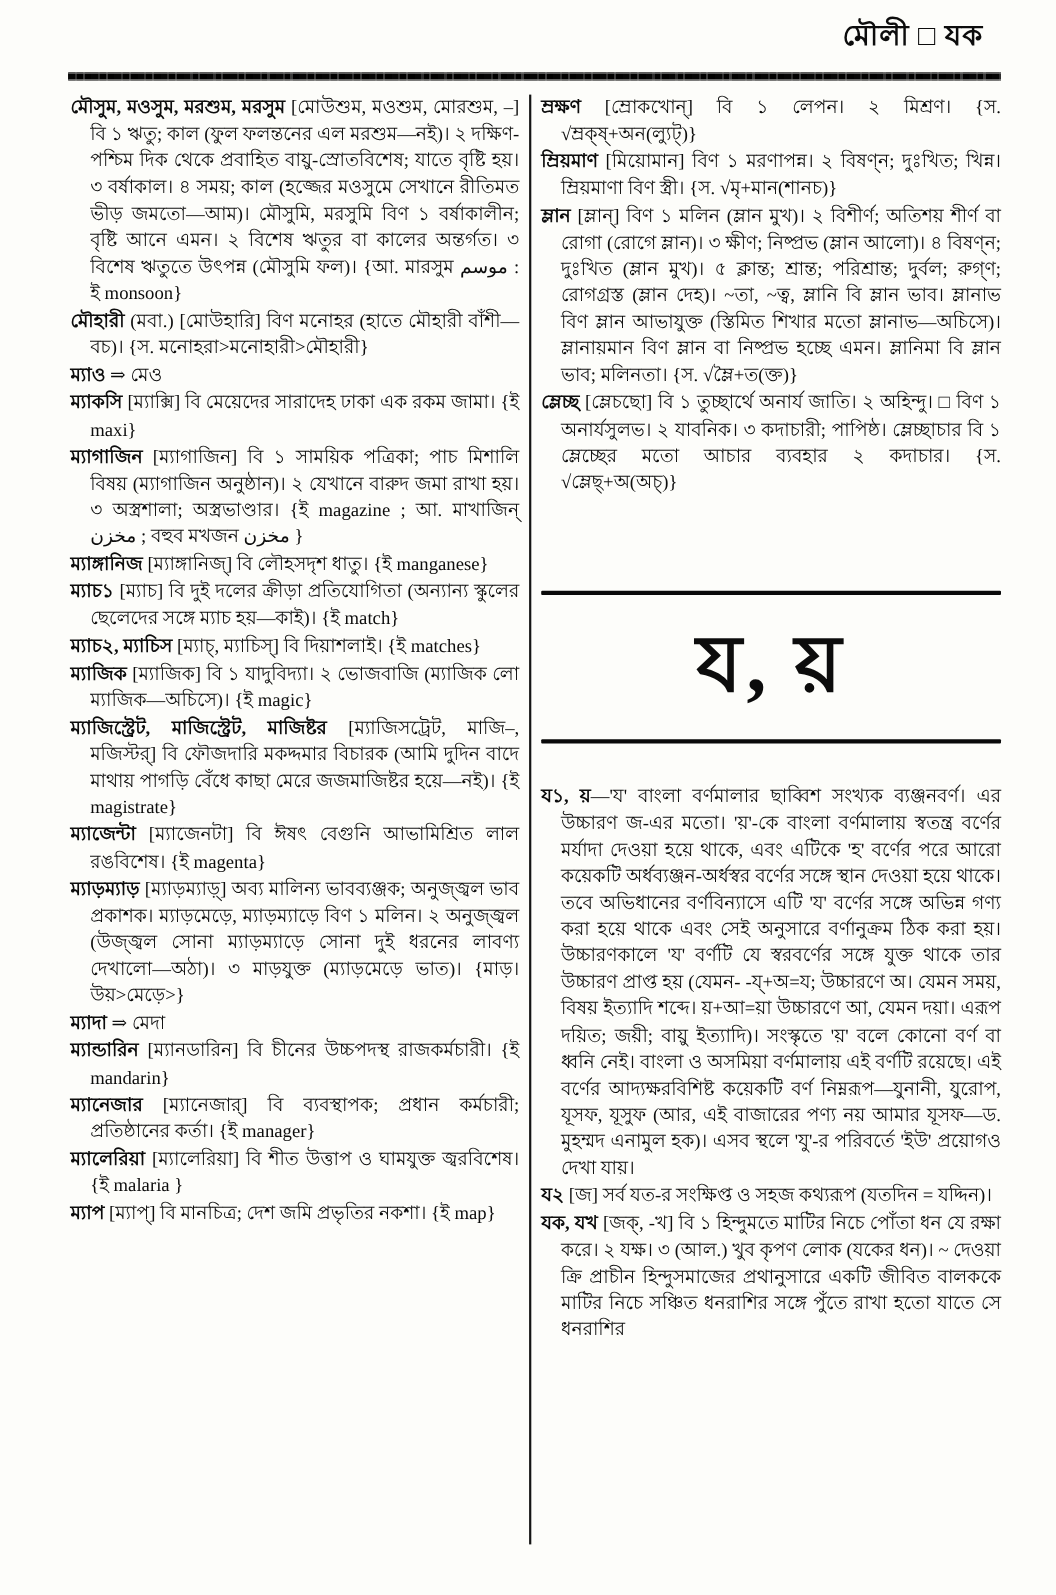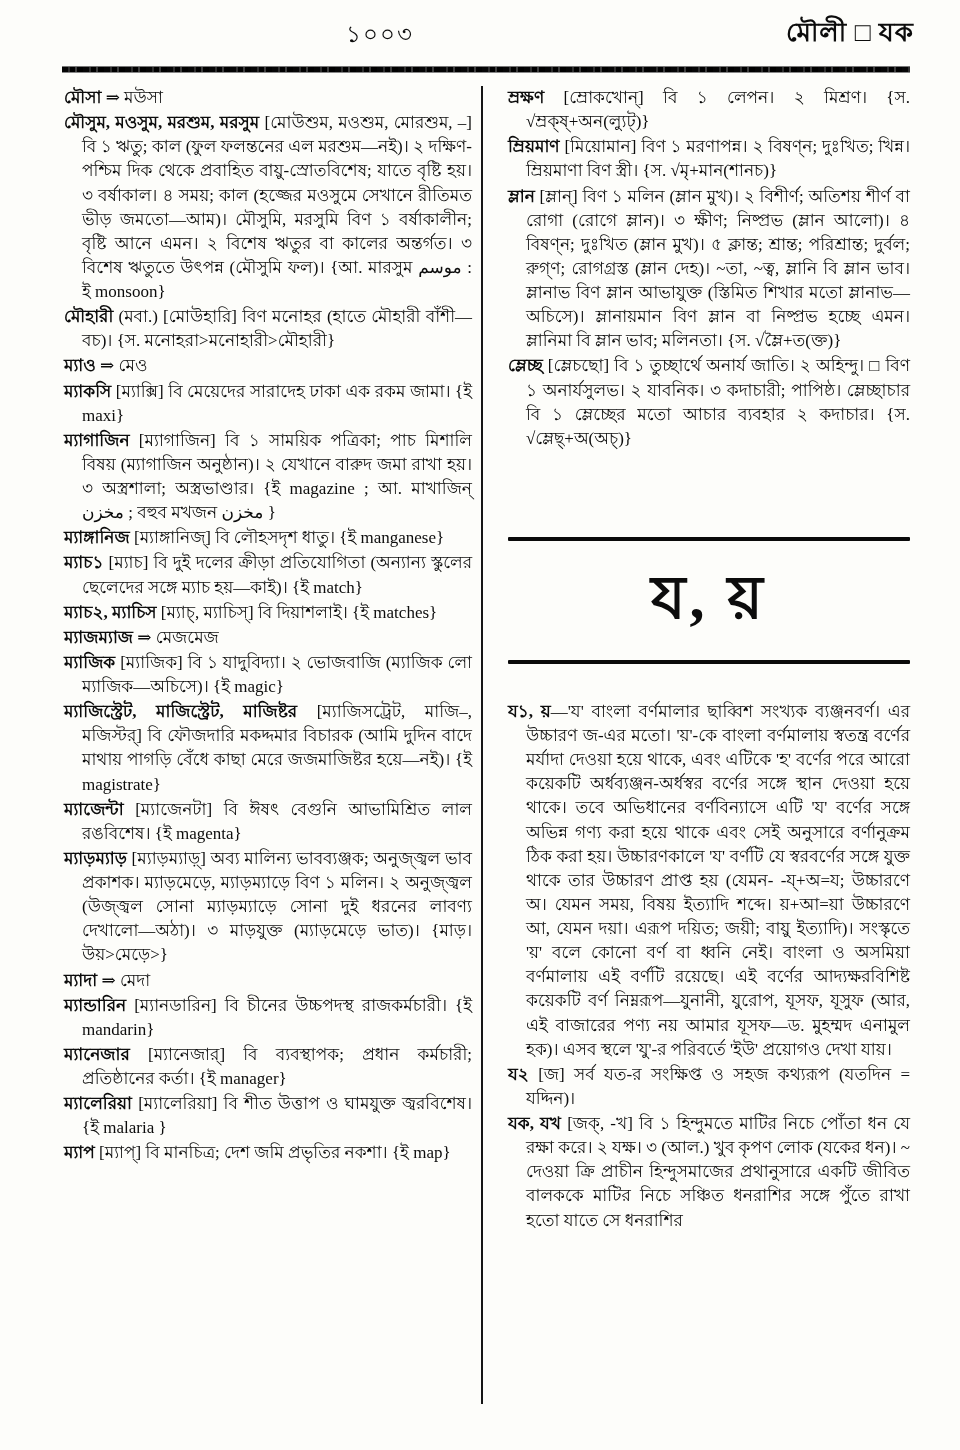--- a/index.html
+++ b/index.html
@@ -10,79 +10,76 @@
     color:#0c0c0c;
     font-family:"Liberation Serif","DejaVu Serif",serif;
     overflow:hidden;
   }
   
   .pageno{
     position:absolute;top:16px;left:300px;width:160px;
     text-align:center;font-size:23px;letter-spacing:2px;
   }
   .hdr-right{
-    position:absolute;top:12px;right:46px;
+    position:absolute;top:12px;right:66px;
     font-size:26px;font-weight:bold;letter-spacing:1px;
     white-space:nowrap;
   }
   .top-rule{
     position:absolute;top:66px;left:62px;right:50px;height:7px;
     background:
       repeating-linear-gradient(90deg,#050505 0 6px,#2e2e2e 6px 8px,#000 8px 13px,#3c3c3c 13px 15px,#000 15px 21px),
       #000;
     box-shadow:0 1px 0 #777 inset, 0 -1px 0 #888 inset;
   }
   
   .columns{
     position:absolute;top:86px;left:64px;right:50px;bottom:16px;
     display:flex;
   }
   .col-left{width:408px;}
   .divider{width:2px;background:#151515;margin:0 9px 30px 9px;}
-  .col-right{flex:1;min-width:0;margin-left:16px;}
+  .col-right{flex:1;min-width:0;}
   
   .entry{
     font-size:17px;line-height:1.42;
     padding-left:18px;text-indent:-18px;
     text-align:justify;
     margin:0 0 1px 0;
   }
   .hw{font-weight:bold;}
   
   .section-block{margin-top:86px;margin-bottom:36px;}
   .section-rule{height:4px;background:#0a0a0a;border-radius:1px;}
   .big-letter{
     text-align:center;font-weight:bold;
-    font-size:60px;line-height:1.05;
+    font-size:72px;line-height:1.05;
     padding:26px 0 30px 0;
     letter-spacing:4px;
   }
 </style>
 </head>
 <body>
 
 <div class="page">
 
-  <div class="pageno">১০০৩</div>
   <div class="hdr-right">মৌলী □ যক</div>
   <div class="top-rule"></div>
 
   <div class="columns">
 
     <div class="col-left">
-      <div class="entry"><span class="hw">মৌসা</span> <span>⇒ মউসা</span></div>
       <div class="entry"><span class="hw">মৌসুম, মওসুম, মরশুম, মরসুম</span> <span>[মোউশুম, মওশুম, মোরশুম, –] বি ১ ঋতু; কাল (ফুল ফলন্তনের এল মরশুম—নই)। ২ দক্ষিণ-পশ্চিম দিক থেকে প্রবাহিত বায়ু-স্রোতবিশেষ; যাতে বৃষ্টি হয়। ৩ বর্ষাকাল। ৪ সময়; কাল (হজ্জের মওসুমে সেখানে রীতিমত ভীড় জমতো—আম)। মৌসুমি, মরসুমি বিণ ১ বর্ষাকালীন; বৃষ্টি আনে এমন। ২ বিশেষ ঋতুর বা কালের অন্তর্গত। ৩ বিশেষ ঋতুতে উৎপন্ন (মৌসুমি ফল)। {আ. মারসুম موسم : ই monsoon}</span></div>
       <div class="entry"><span class="hw">মৌহারী</span> <span>(মবা.) [মোউহারি] বিণ মনোহর (হাতে মৌহারী বাঁশী—বচ)। {স. মনোহরা&gt;মনোহারী&gt;মৌহারী}</span></div>
       <div class="entry"><span class="hw">ম্যাও</span> <span>⇒ মেও</span></div>
       <div class="entry"><span class="hw">ম্যাকসি</span> <span>[ম্যাক্সি] বি মেয়েদের সারাদেহ ঢাকা এক রকম জামা। {ই maxi}</span></div>
       <div class="entry"><span class="hw">ম্যাগাজিন</span> <span>[ম্যাগাজিন] বি ১ সাময়িক পত্রিকা; পাচ মিশালি বিষয় (ম্যাগাজিন অনুষ্ঠান)। ২ যেখানে বারুদ জমা রাখা হয়। ৩ অস্ত্রশালা; অস্ত্রভাণ্ডার। {ই magazine ; আ. মাখাজিন্ مخزن ; বহুব মখজন مخزن }</span></div>
       <div class="entry"><span class="hw">ম্যাঙ্গানিজ</span> <span>[ম্যাঙ্গানিজ্] বি লৌহসদৃশ ধাতু। {ই manganese}</span></div>
       <div class="entry"><span class="hw">ম্যাচ১</span> <span>[ম্যাচ] বি দুই দলের ক্রীড়া প্রতিযোগিতা (অন্যান্য স্কুলের ছেলেদের সঙ্গে ম্যাচ হয়—কাই)। {ই match}</span></div>
       <div class="entry"><span class="hw">ম্যাচ২, ম্যাচিস</span> <span>[ম্যাচ্, ম্যাচিস্] বি দিয়াশলাই। {ই matches}</span></div>
-      <div class="entry"><span class="hw">ম্যাজম্যাজ</span> <span>⇒ মেজমেজ</span></div>
       <div class="entry"><span class="hw">ম্যাজিক</span> <span>[ম্যাজিক] বি ১ যাদুবিদ্যা। ২ ভোজবাজি (ম্যাজিক লো ম্যাজিক—অচিসে)। {ই magic}</span></div>
       <div class="entry"><span class="hw">ম্যাজিস্ট্রেট, মাজিস্ট্রেট, মাজিষ্টর</span> <span>[ম্যাজিসট্রেট, মাজি–, মজিস্টর্] বি ফৌজদারি মকদ্দমার বিচারক (আমি দুদিন বাদে মাথায় পাগড়ি বেঁধে কাছা মেরে জজমাজিষ্টর হয়ে—নই)। {ই magistrate}</span></div>
       <div class="entry"><span class="hw">ম্যাজেন্টা</span> <span>[ম্যাজেনটা] বি ঈষৎ বেগুনি আভামিশ্রিত লাল রঙবিশেষ। {ই magenta}</span></div>
       <div class="entry"><span class="hw">ম্যাড়ম্যাড়</span> <span>[ম্যাড়ম্যাড়্] অব্য মালিন্য ভাবব্যঞ্জক; অনুজ্জ্বল ভাব প্রকাশক। ম্যাড়মেড়ে, ম্যাড়ম্যাড়ে বিণ ১ মলিন। ২ অনুজ্জ্বল (উজ্জ্বল সোনা ম্যাড়ম্যাড়ে সোনা দুই ধরনের লাবণ্য দেখালো—অঠা)। ৩ মাড়যুক্ত (ম্যাড়মেড়ে ভাত)। {মাড়। উয়&gt;মেড়ে&gt;}</span></div>
       <div class="entry"><span class="hw">ম্যাদা</span> <span>⇒ মেদা</span></div>
       <div class="entry"><span class="hw">ম্যান্ডারিন</span> <span>[ম্যানডারিন] বি চীনের উচ্চপদস্থ রাজকর্মচারী। {ই mandarin}</span></div>
       <div class="entry"><span class="hw">ম্যানেজার</span> <span>[ম্যানেজার্] বি ব্যবস্থাপক; প্রধান কর্মচারী; প্রতিষ্ঠানের কর্তা। {ই manager}</span></div>
       <div class="entry"><span class="hw">ম্যালেরিয়া</span> <span>[ম্যালেরিয়া] বি শীত উত্তাপ ও ঘামযুক্ত জ্বরবিশেষ। {ই malaria }</span></div>
       <div class="entry"><span class="hw">ম্যাপ</span> <span>[ম্যাপ্] বি মানচিত্র; দেশ জমি প্রভৃতির নকশা। {ই map}</span></div>
     </div>

